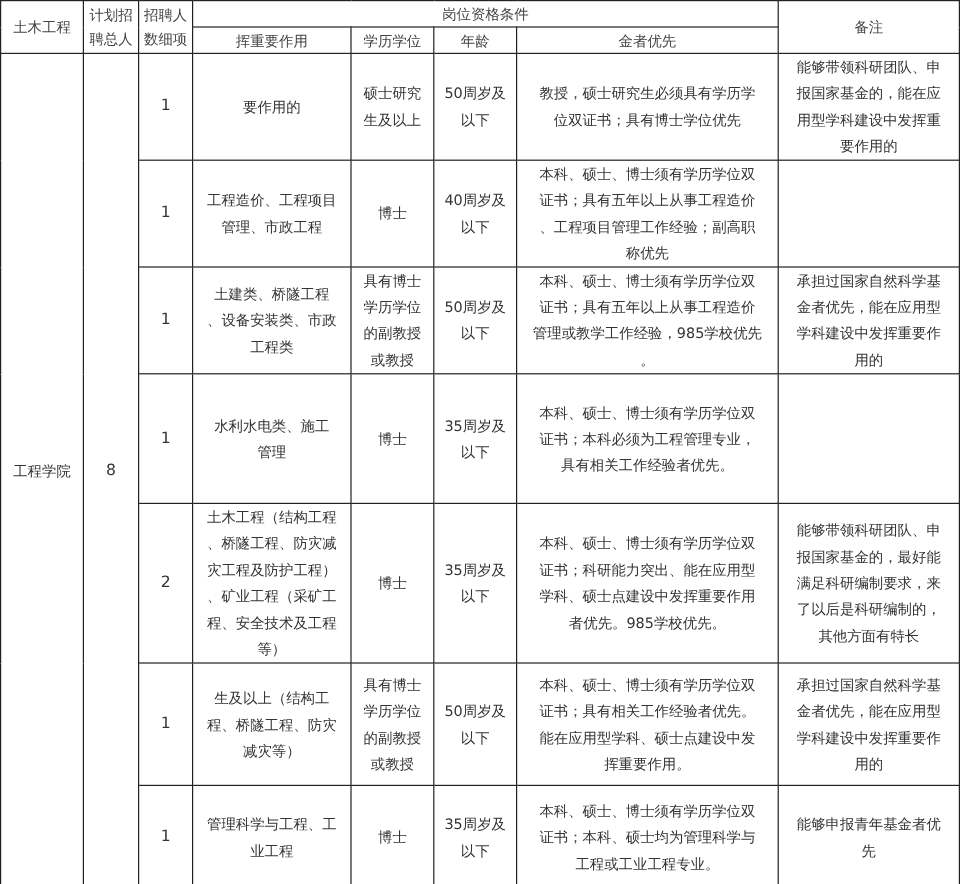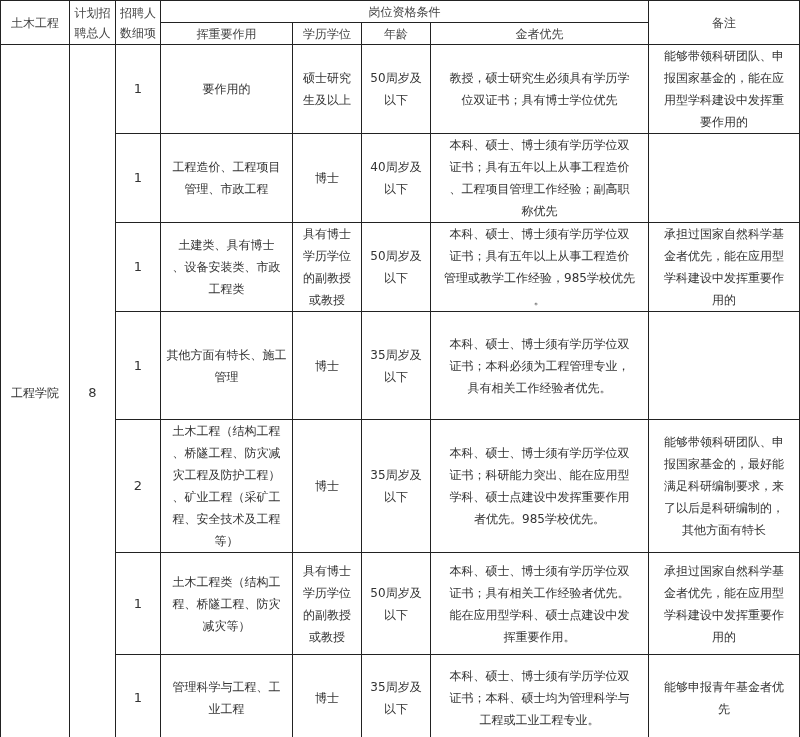--- a/index.html
+++ b/index.html
@@ -82,42 +82,42 @@
 以下</td>
       <td class="pre">本科、硕士、博士须有学历学位双
 证书；具有五年以上从事工程造价
 、工程项目管理工作经验；副高职
 称优先</td>
       <td class="pre"></td>
     </tr>
 
     <tr style="height:88px">
       <td class="num">1</td>
-      <td class="pre">土建类、具有博士
+      <td class="pre">土建类、桥隧工程
 、设备安装类、市政
 工程类</td>
       <td class="pre">具有博士
 学历学位
 的副教授
 或教授</td>
       <td class="pre">50周岁及
 以下</td>
       <td class="pre">本科、硕士、博士须有学历学位双
 证书；具有五年以上从事工程造价
 管理或教学工作经验，985学校优先
 。</td>
       <td class="pre">承担过国家自然科学基
 金者优先，能在应用型
 学科建设中发挥重要作
 用的</td>
     </tr>
 
     <tr style="height:108px">
       <td class="num">1</td>
-      <td class="pre">其他方面有特长、施工
+      <td class="pre">水利水电类、施工
 管理</td>
       <td class="pre">博士</td>
       <td class="pre">35周岁及
 以下</td>
       <td class="pre">本科、硕士、博士须有学历学位双
 证书；本科必须为工程管理专业，
 具有相关工作经验者优先。</td>
       <td class="pre"></td>
     </tr>
 
@@ -138,21 +138,21 @@
 者优先。985学校优先。</td>
       <td class="pre">能够带领科研团队、申
 报国家基金的，最好能
 满足科研编制要求，来
 了以后是科研编制的，
 其他方面有特长</td>
     </tr>
 
     <tr style="height:102px">
       <td class="num">1</td>
-      <td class="pre">土木工程类（结构工
+      <td class="pre">生及以上（结构工
 程、桥隧工程、防灾
 减灾等）</td>
       <td class="pre">具有博士
 学历学位
 的副教授
 或教授</td>
       <td class="pre">50周岁及
 以下</td>
       <td class="pre">本科、硕士、博士须有学历学位双
 证书；具有相关工作经验者优先。

